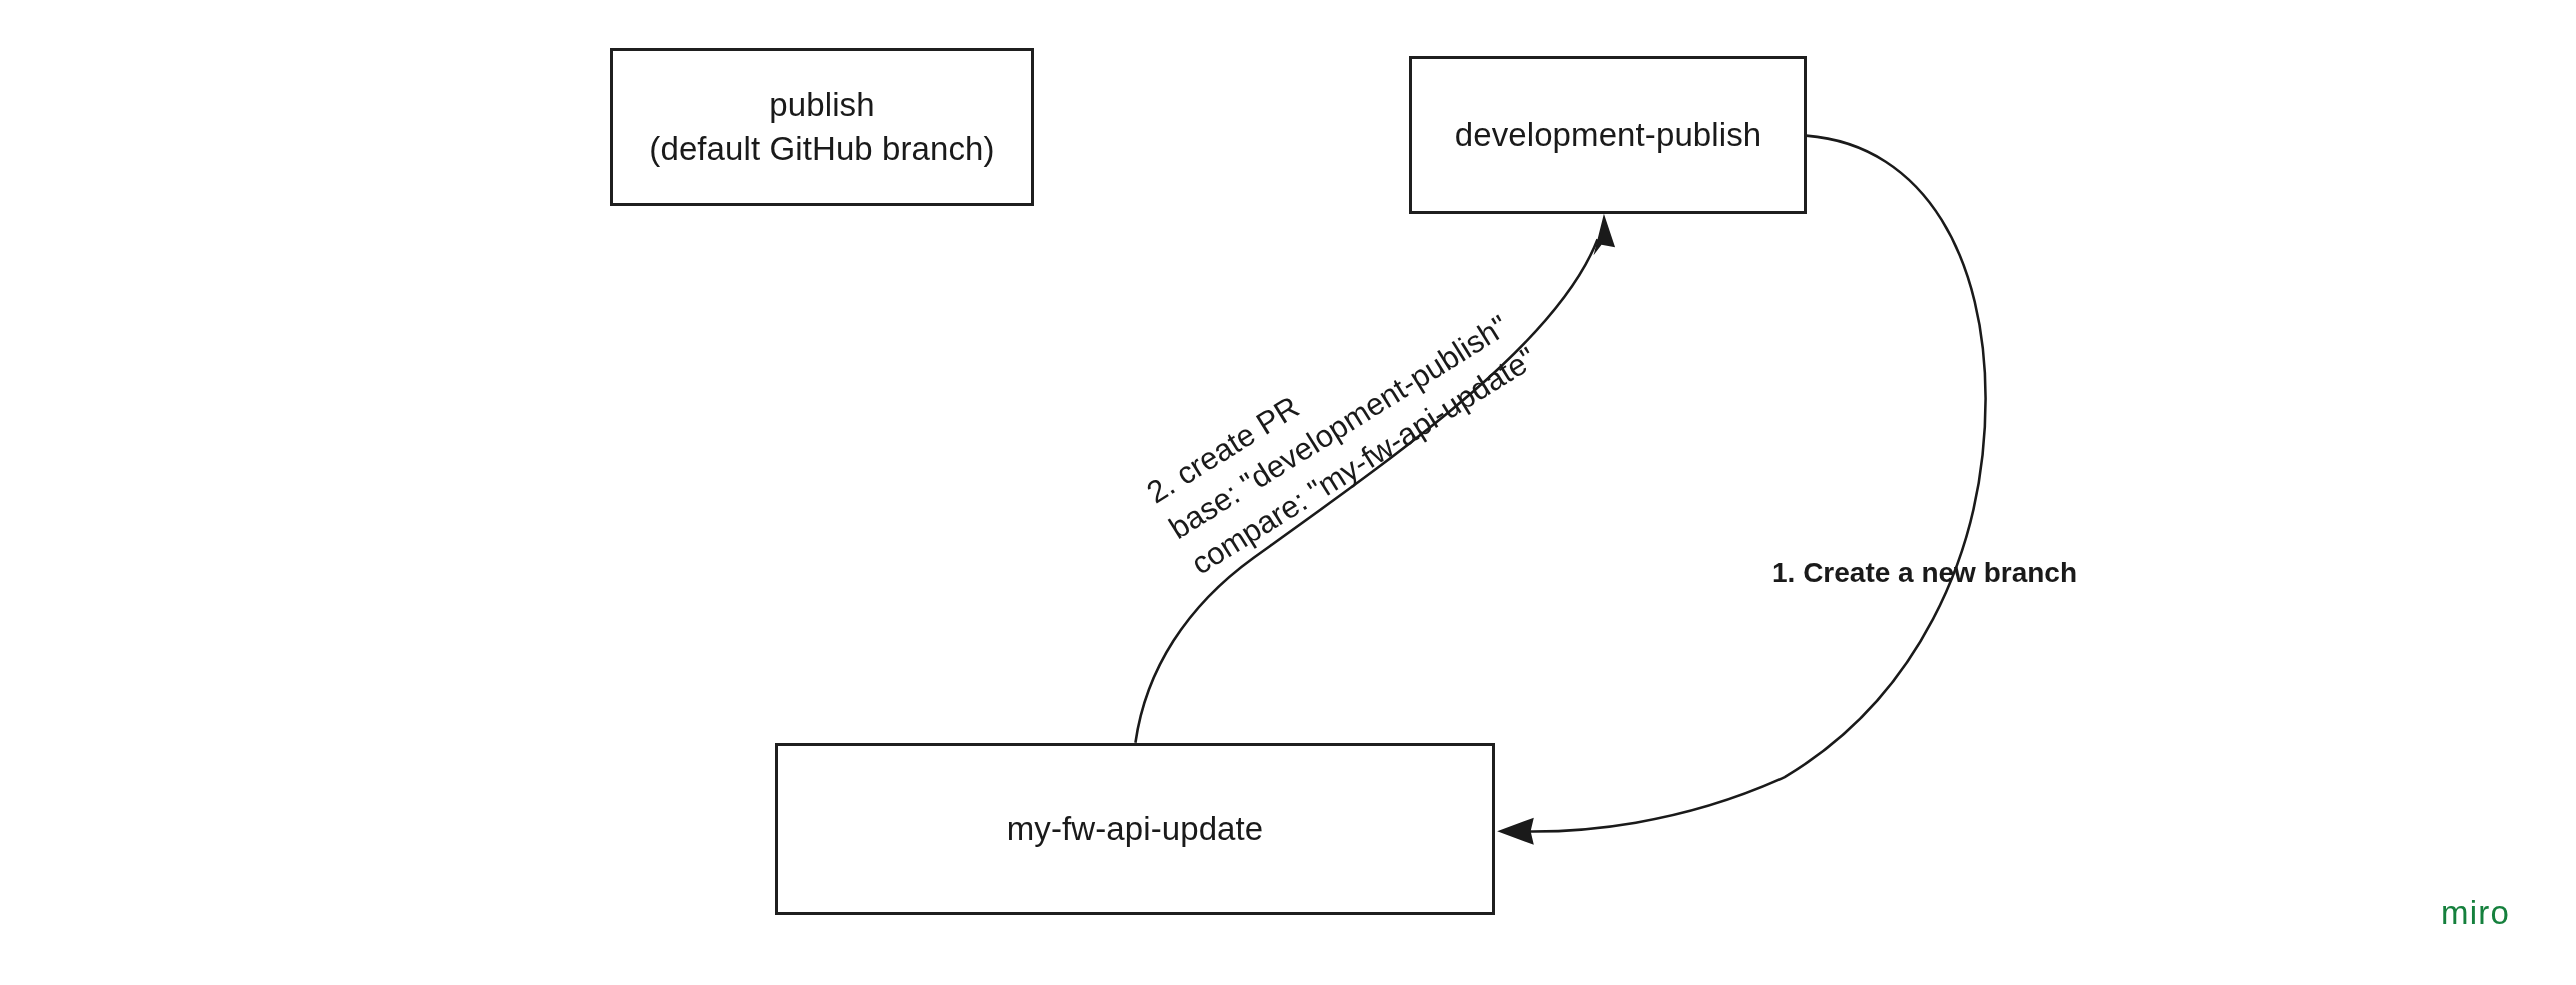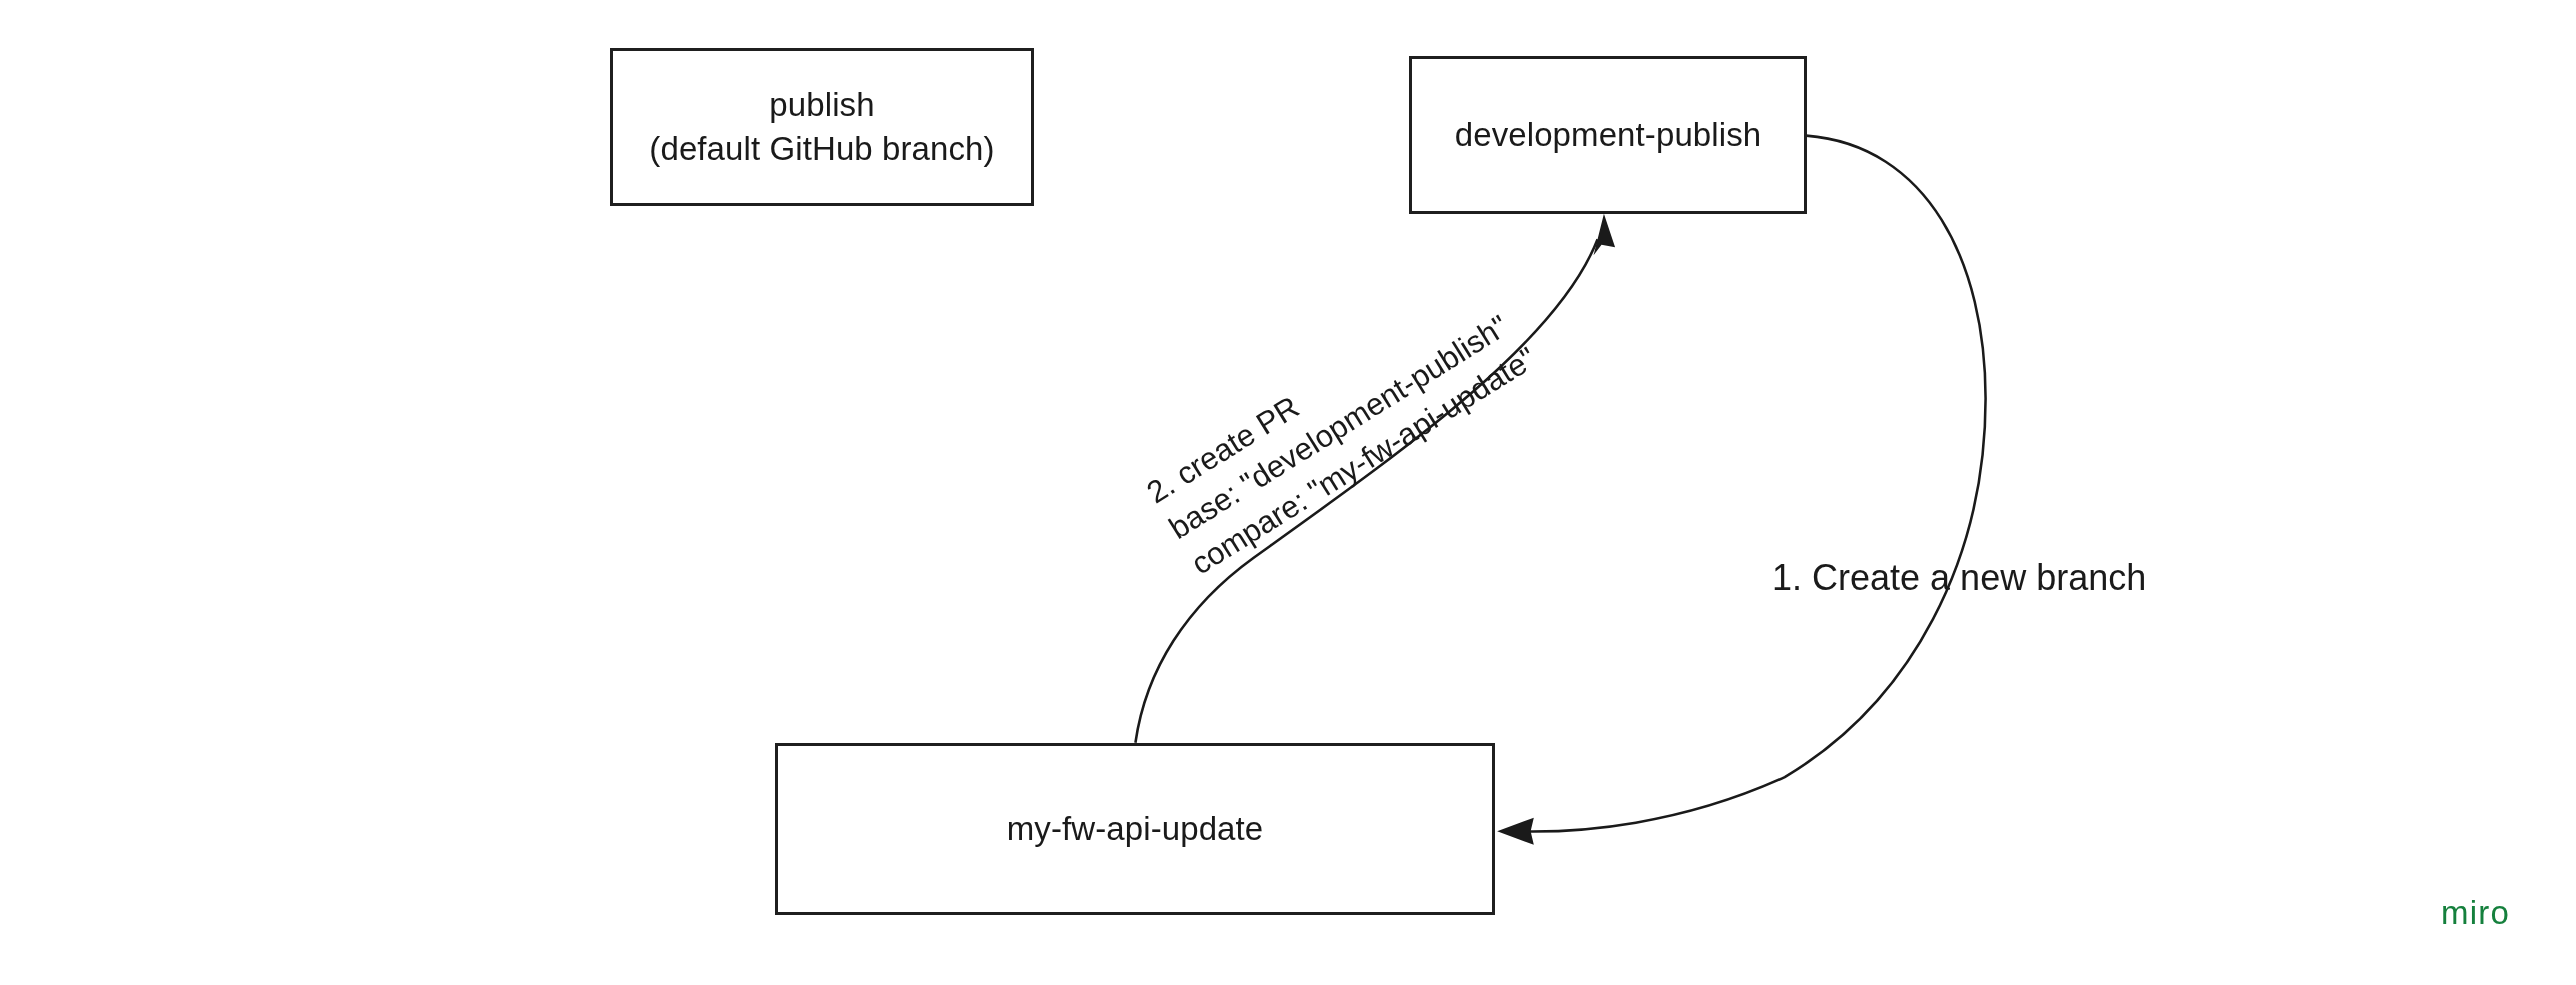--- a/index.html
+++ b/index.html
@@ -85,21 +85,22 @@
     color: #1a1a1a;
     font-size: 31px;
     line-height: 1.36;
     white-space: pre;
     z-index: 4;
   }
 
   #label-create-branch {
     left: 1772px;
     top: 554px;
-    font-size: 36px;
+    font-size: 28px;
+    font-weight: bold;
   }
 
   #label-create-pr {
     left: 1139px;
     top: 478px;
     transform: rotate(-32deg);
     transform-origin: 0 0;
     font-size: 31px;
   }
 

